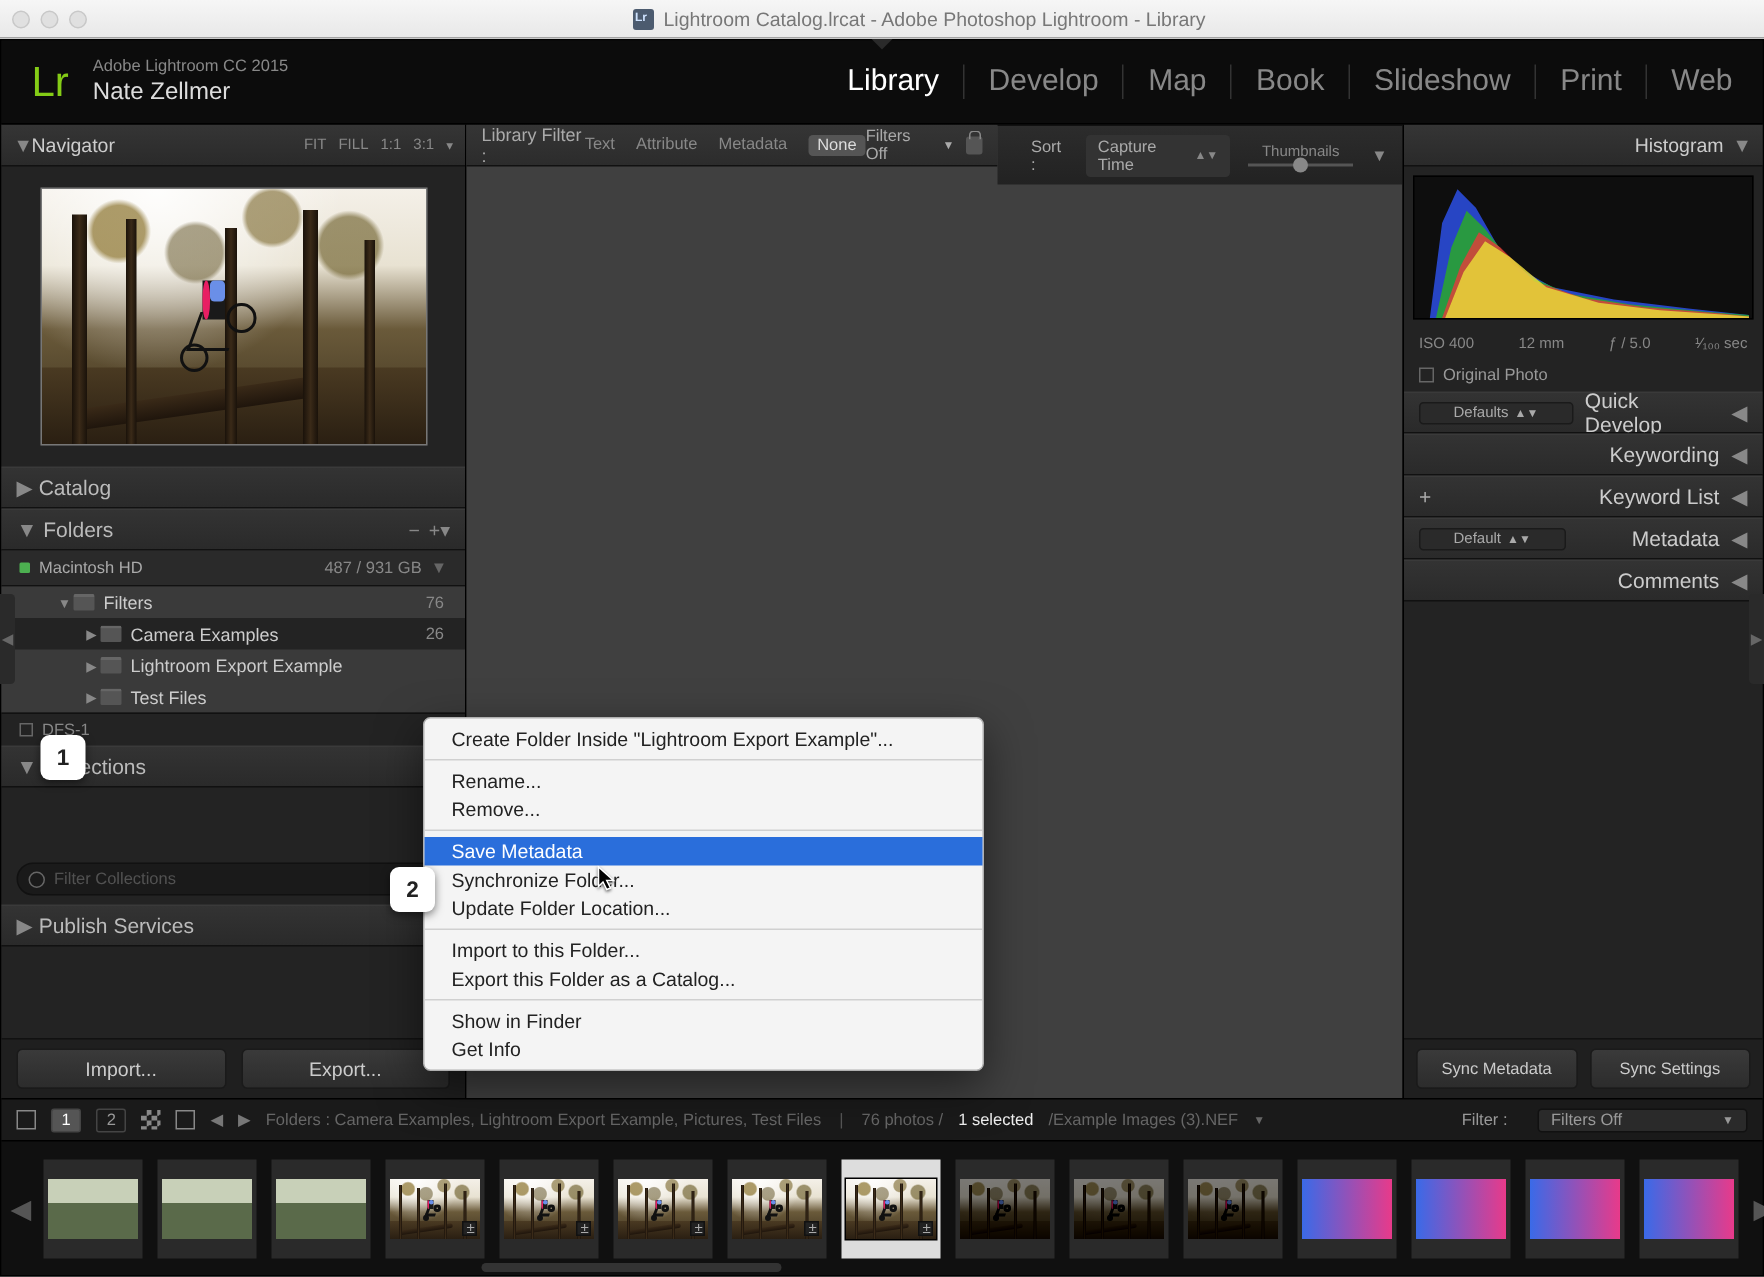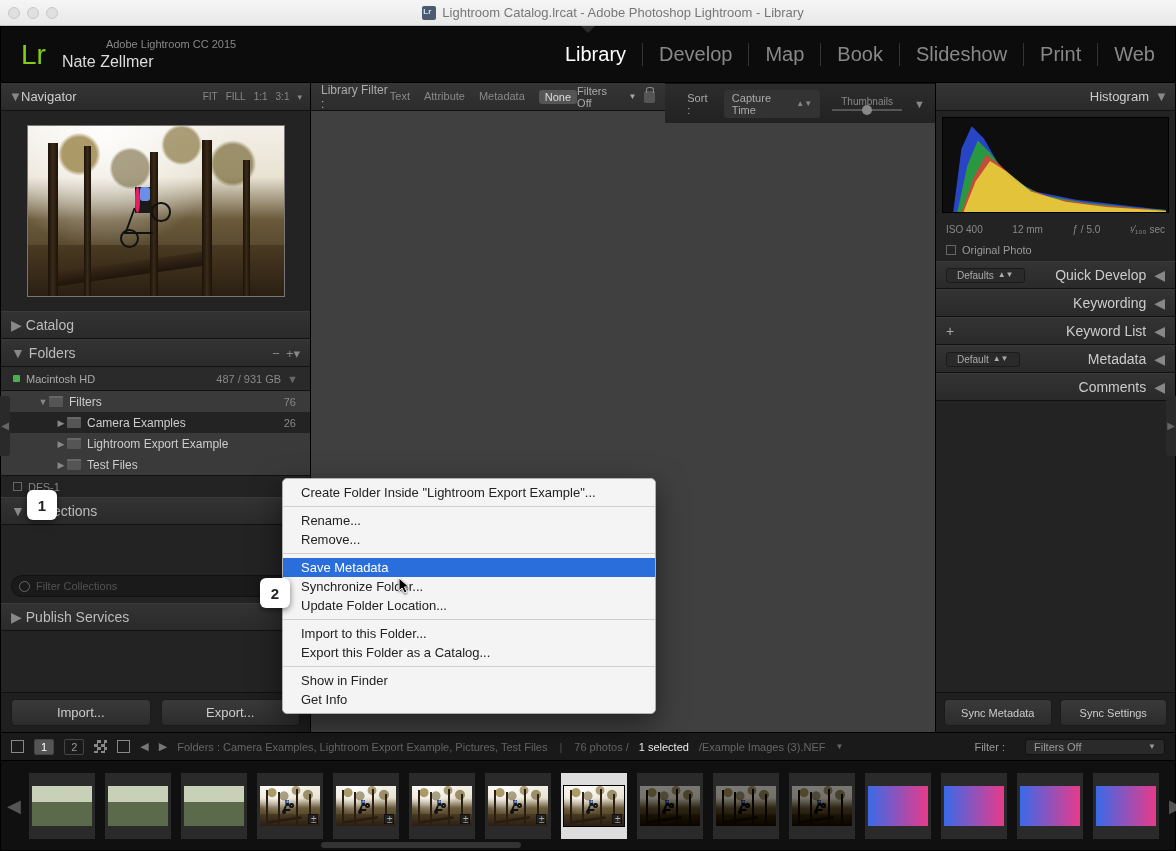--- a/index.html
+++ b/index.html
@@ -12,21 +12,21 @@
 .titlecenter { display:flex; align-items:center; gap:6px; }
 .lricon { width:14px; height:14px; display:inline-block; background:#4c5b6f; border-radius:2px; position:relative; }
 .lricon:before{content:"Lr";color:#cfe3ff;font-size:8px;font-weight:bold;position:absolute;left:1px;top:1px;}
 .chrome { flex:1; background:#0f0f0f; display:flex; flex-direction:column; border:1px solid #000; }
 
 
 .header { height:56px; display:flex; align-items:center; padding:0 20px; background:#0c0c0c; border-bottom:1px solid #000; position:relative; }
 .header .notch { position:absolute; top:-1px; left:50%; transform:translateX(-50%); width:0;height:0;border-left:7px solid transparent;border-right:7px solid transparent;border-top:7px solid #2a2a2a;}
 .logo { color:#84cc16; font-size:28px; font-weight:300; margin-right:16px; font-family:"Adobe Clean","Myriad Pro",sans-serif;}
 .idblock { display:flex; flex-direction:column; line-height:1.2;}
-.idblock .line1 { font-size:11px; color:#888;margin-left:44px;}
+.idblock .line1 { font-size:11px; color:#888;}
 .idblock .line2 { font-size:16px; color:#ddd;}
 .modules { margin-left:auto; display:flex; gap:0; align-items:baseline; }
 .module { font-size:20px; color:#888; padding:0 16px; border-right:1px solid #333; cursor:pointer; }
 .module:last-child{border-right:none;padding-right:0;}
 .module.active { color:#fff; font-weight:500;}
 
 
 .body { flex:1; display:flex; min-height:0; background:#1a1a1a;}
 
 
@@ -92,21 +92,21 @@
 .track{width:70px;height:2px;background:#555;position:relative;margin-top:2px;}
 .track .knob{position:absolute;left:30px;top:-4px;width:10px;height:10px;background:#888;border-radius:5px;}
 
 
 .histo{height:96px;margin:6px;background:#0e0e0e;border:1px solid #000;position:relative;overflow:hidden;}
 .histofoot{height:20px;display:flex;justify-content:space-between;padding:0 10px;font-size:10px;color:#888;align-items:center;}
 .origphoto{height:22px;display:flex;align-items:center;padding:0 10px;font-size:11px;color:#999;gap:6px;}
 .origphoto .cb{width:10px;height:10px;border:1px solid #666;}
 .rsection{height:28px;display:flex;align-items:center;justify-content:flex-end;padding:0 10px;font-size:14px;color:#ccc;background:linear-gradient(#333,#2a2a2a);border-top:1px solid #3a3a3a;border-bottom:1px solid #111;gap:8px;}
 .rsection .tri{color:#888;}
-.mini{font-size:10px;background:#2a2a2a;border:1px solid #1a1a1a;padding:1px 10px;border-radius:3px;color:#aaa;display:flex;gap:4px;margin-right:auto;}
+.mini{font-size:10px;background:#2a2a2a;border:1px solid #1a1a1a;padding:1px 22px;border-radius:3px;color:#aaa;display:flex;align-items:center;gap:4px;margin-right:auto;}
 .mini .dd{font-size:8px;}
 .plus{margin-right:auto;color:#aaa;font-size:14px;}
 .syncbtns{height:40px;background:#1f1f1f;border-top:1px solid #111;display:flex;gap:8px;padding:6px 8px;}
 
 
 .status{height:28px;background:#1a1a1a;border-top:1px solid #000;display:flex;align-items:center;padding:0 10px;font-size:11px;color:#999;gap:10px;}
 .status .pg{border:1px solid #444;padding:0 6px;height:16px;display:flex;align-items:center;border-radius:2px;}
 .status .pg.on{background:#555;color:#fff;}
 .status .gridic{width:13px;height:13px;display:inline-block;}
 .gi-grid{background:conic-gradient(#888 25%,transparent 0 50%,#888 0 75%,transparent 0);background-size:7px 7px;}

